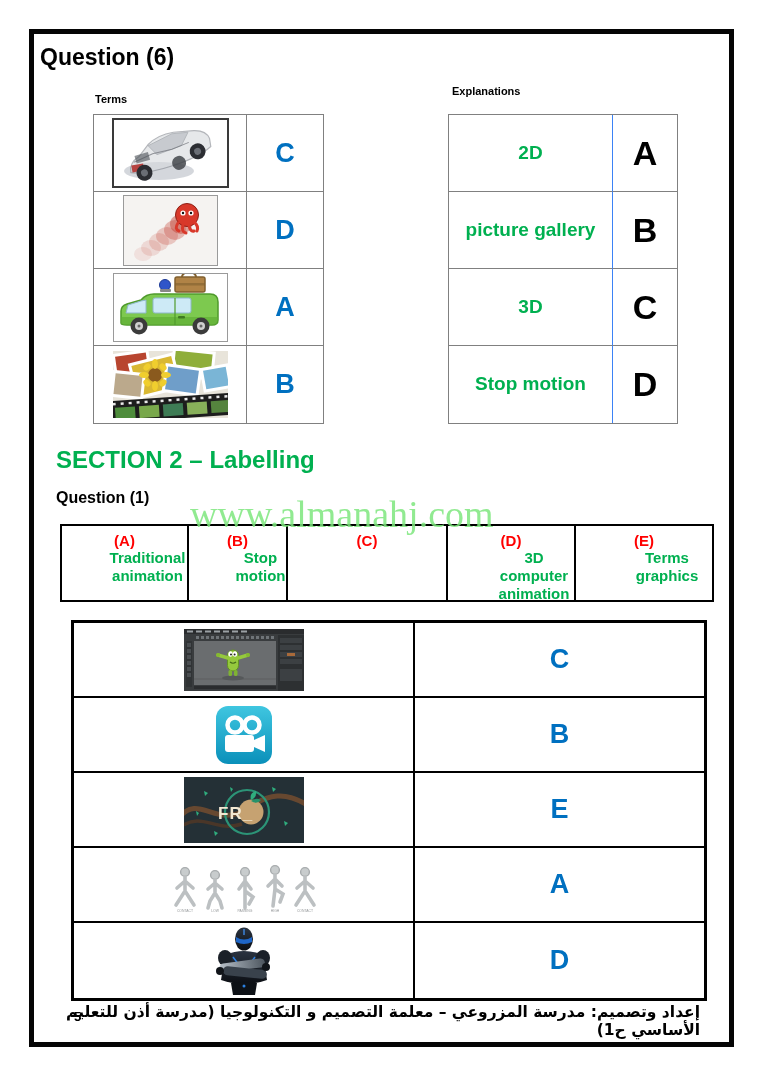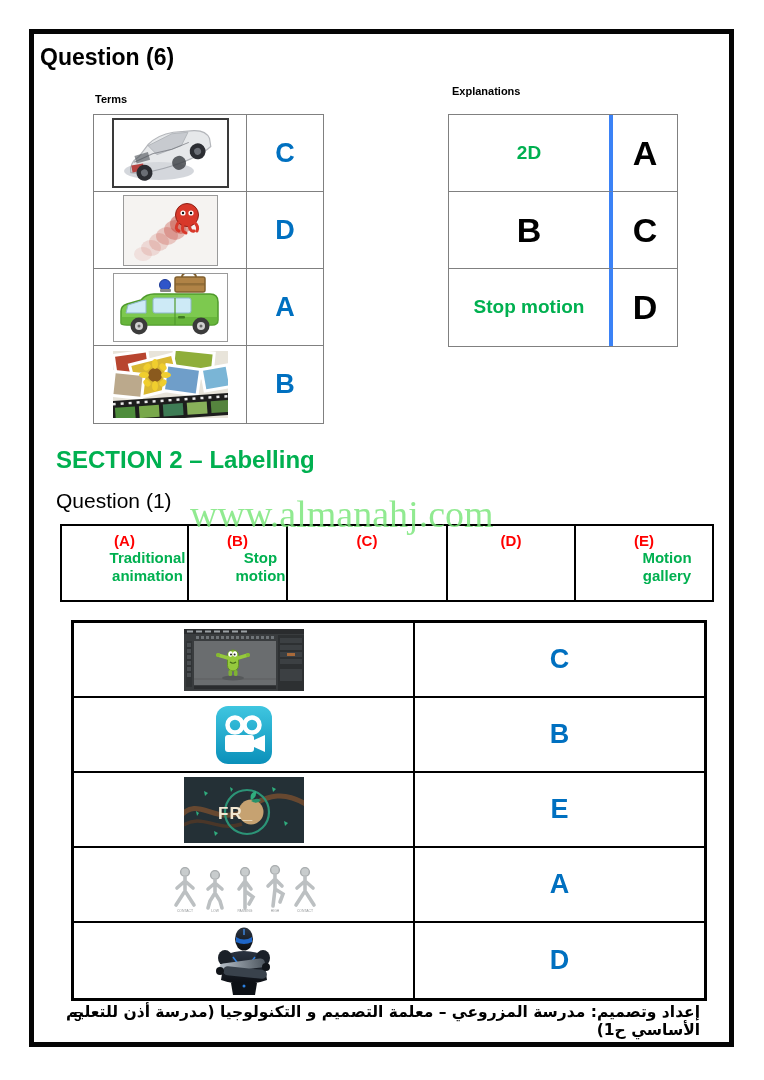--- a/index.html
+++ b/index.html
@@ -19,30 +19,30 @@
   .tbl-label{font-size:11px;font-weight:bold;}
   .terms-label{left:95px;top:93px;}
   .expl-label{left:452px;top:85px;}
 
   .terms-table{left:93px;top:114px;display:grid;grid-template-columns:153px 76px;grid-auto-rows:77px;border:1px solid #808080;background:#fff;}
   .terms-table .cell{border-right:1px solid #808080;border-bottom:1px solid #808080;display:flex;align-items:center;justify-content:center;}
   .terms-table .cell:nth-child(2n){border-right:none;}
   .terms-table .cell:nth-last-child(-n+2){border-bottom:none;}
 
   .expl-table{left:448px;top:114px;display:grid;grid-template-columns:164px 64px;grid-auto-rows:77px;border:1px solid #808080;background:#fff;}
-  .expl-table .cell{border-right:4px solid #3b82f6;border-bottom:1px solid #808080;display:flex;align-items:center;justify-content:center;text-align:center;}
+  .expl-table .cell{border-right:1px solid #3b82f6;border-bottom:1px solid #808080;display:flex;align-items:center;justify-content:center;text-align:center;}
   .expl-table .cell:nth-child(2n){border-right:none;}
   .expl-table .cell:nth-last-child(-n+2){border-bottom:none;}
 
   .ans-blue{color:var(--answer-blue);font-size:27px;font-weight:bold;}
   .expl-text{color:var(--text-green);font-size:19px;font-weight:bold;line-height:1.1;}
   .expl-letter{font-size:34px;font-weight:bold;color:#000;}
 
   .sec2-title{left:56px;top:446px;font-size:24px;font-weight:bold;color:var(--text-green);}
-  .q1-title{left:56px;top:489px;font-size:21px;font-weight:normal;}
+  .q1-title{left:56px;top:489px;font-size:16px;font-weight:bold;}
   .watermark{left:190px;top:492px;font-size:38px;font-family:"Liberation Serif","DejaVu Serif",serif;color:var(--watermark-green);opacity:.85;z-index:6;white-space:nowrap;}
 
   .options-table{left:60px;top:524px;display:grid;grid-template-columns:127px 99px 160px 128px 136px;grid-auto-rows:74px;border:2.5px solid #000;background:#fff;}
   .opt-cell{border-right:2.5px solid #000;display:flex;flex-direction:column;align-items:center;padding-top:6px;text-align:center;}
   .opt-cell:last-child{border-right:none;}
   .opt-letter{color:var(--letter-red);font-weight:bold;font-size:15px;line-height:1.15;}
   .opt-label{color:var(--text-green);font-weight:bold;font-size:15px;line-height:1.18;padding-left:46px;}
 
   .label-table{left:71px;top:620px;display:grid;grid-template-columns:341px 289px;grid-auto-rows:75px;border:3px solid #000;background:#fff;}
   .label-table .cell{border-right:2.5px solid #000;border-bottom:2.5px solid #000;display:flex;align-items:center;justify-content:center;}
@@ -188,21 +188,23 @@
         </g>
       </svg>
     </div>
   </div>
   <div class="cell ans-blue">B</div>
 </div>
 
 <div class="abs expl-table">
   <div class="cell expl-text">2D</div>
   <div class="cell expl-letter">A</div>
+  <div class="cell expl-text">picture gallery</div>
   <div class="cell expl-letter">B</div>
+  <div class="cell expl-text">3D</div>
   <div class="cell expl-letter">C</div>
   <div class="cell expl-text">Stop motion</div>
   <div class="cell expl-letter">D</div>
 </div>
 
 <div class="abs sec2-title">SECTION 2 – Labelling</div>
 <div class="abs q1-title">Question (1)</div>
 <div class="abs watermark">www.almanahj.com</div>
 
 <div class="abs options-table">
@@ -212,24 +214,25 @@
   </div>
   <div class="opt-cell">
     <span class="opt-letter">(B)</span>
     <span class="opt-label">Stop motion</span>
   </div>
   <div class="opt-cell">
     <span class="opt-letter">(C)</span>
   </div>
   <div class="opt-cell">
     <span class="opt-letter">(D)</span>
+    <span class="opt-label">3D computer animation</span>
   </div>
   <div class="opt-cell">
     <span class="opt-letter">(E)</span>
-    <span class="opt-label">Motion gallery</span>
+    <span class="opt-label">Terms graphics</span>
   </div>
 </div>
 
 <div class="abs label-table">
   <div class="cell">
     <div class="img-plain">
       <svg width="120" height="62" viewBox="0 0 120 62">
         <rect width="120" height="62" fill="#393c3e"></rect>
         <rect width="120" height="5" fill="#2a2c2e"></rect>
         <g fill="#9aa0a4">

